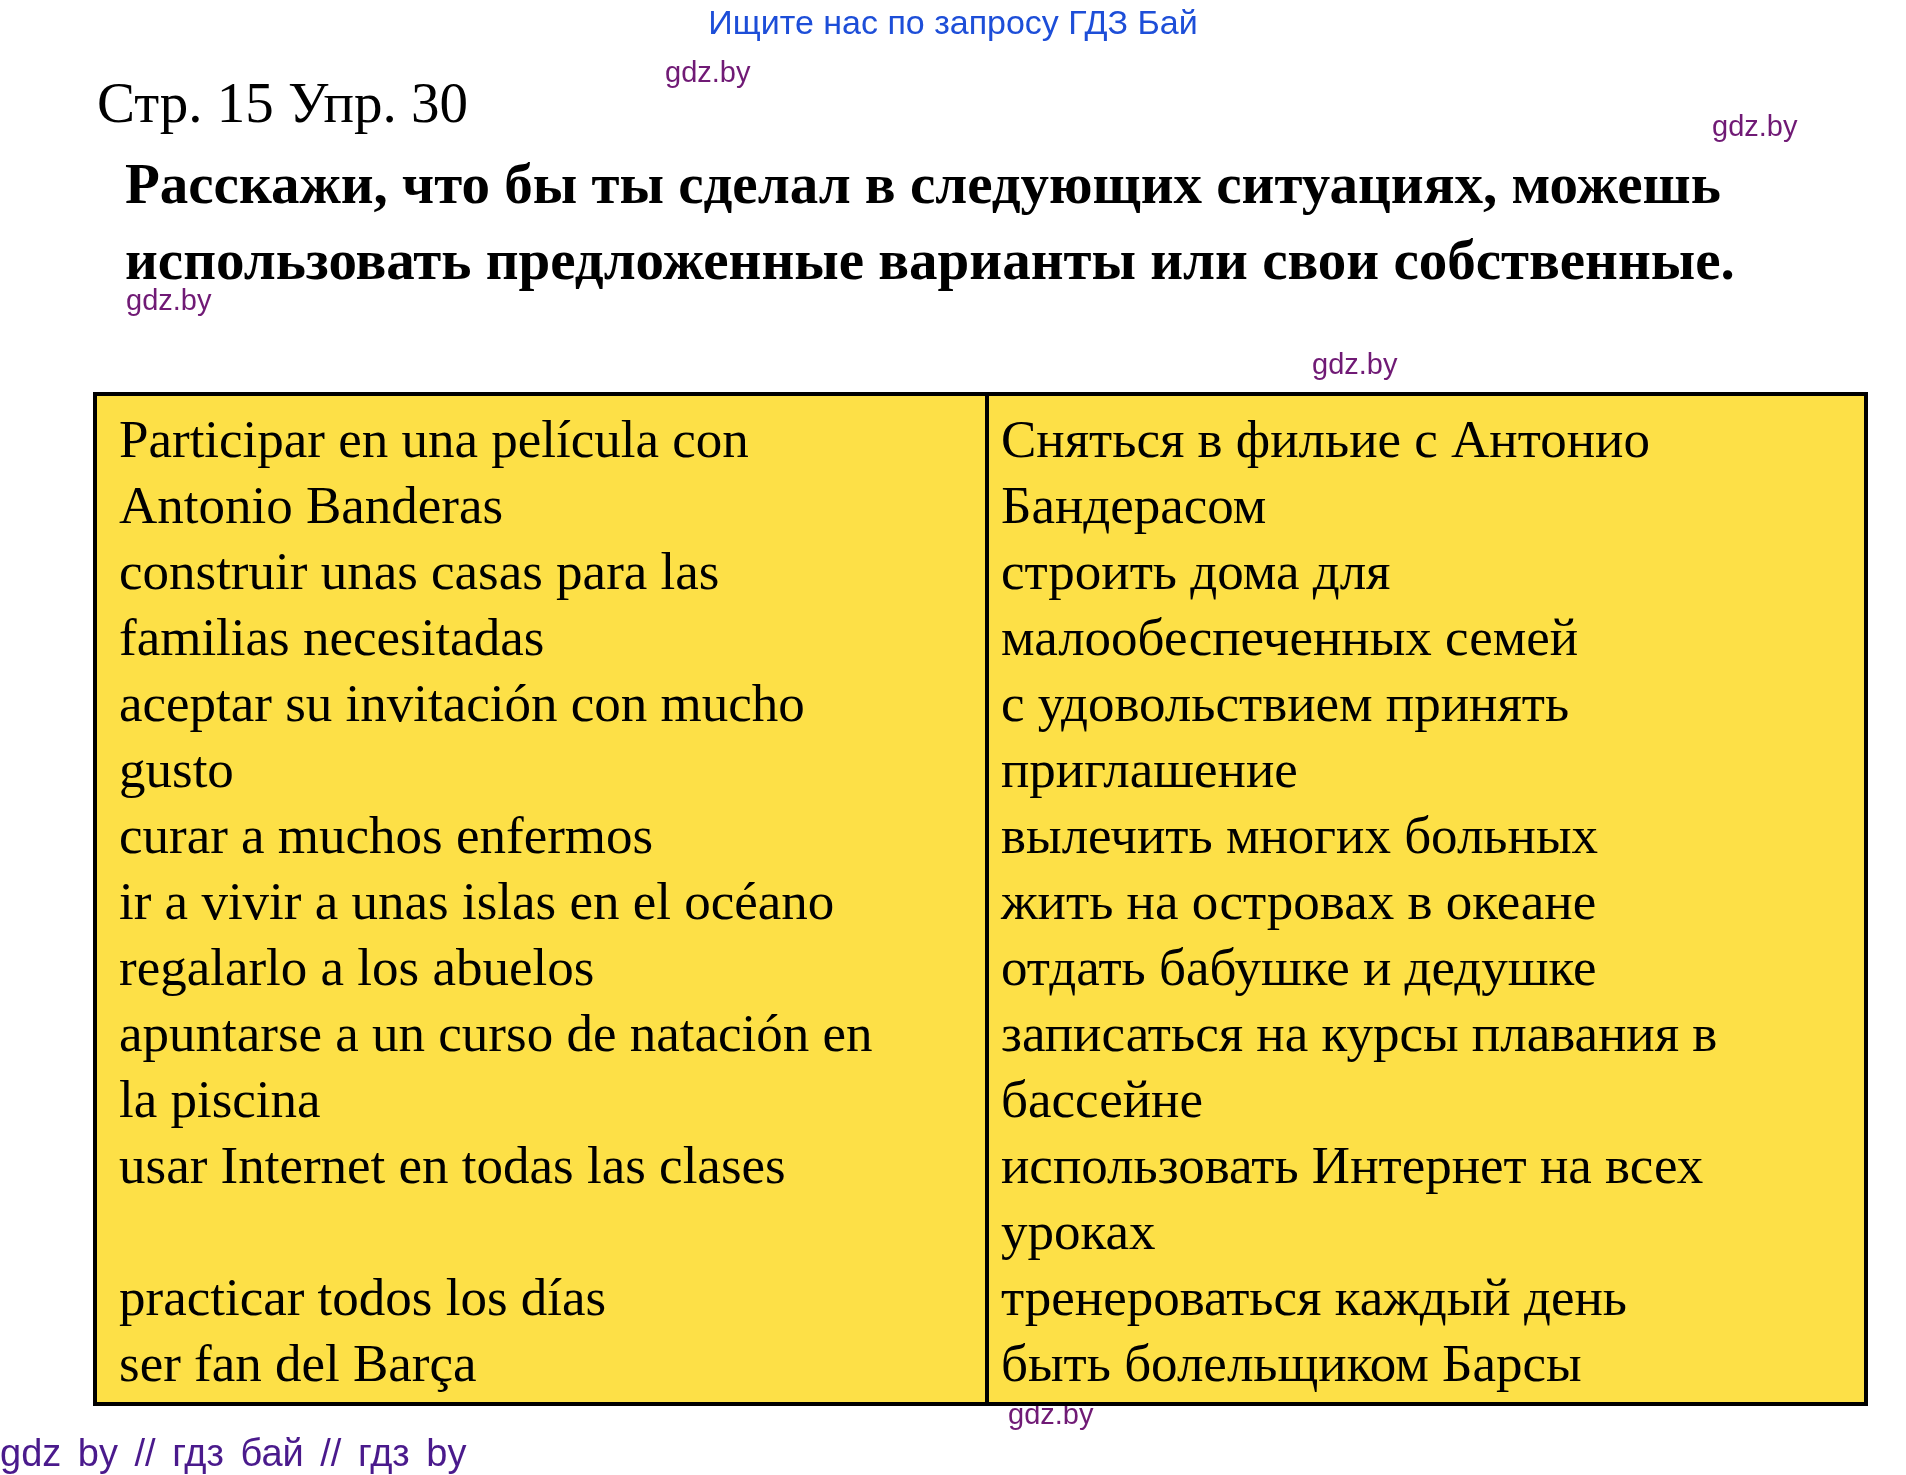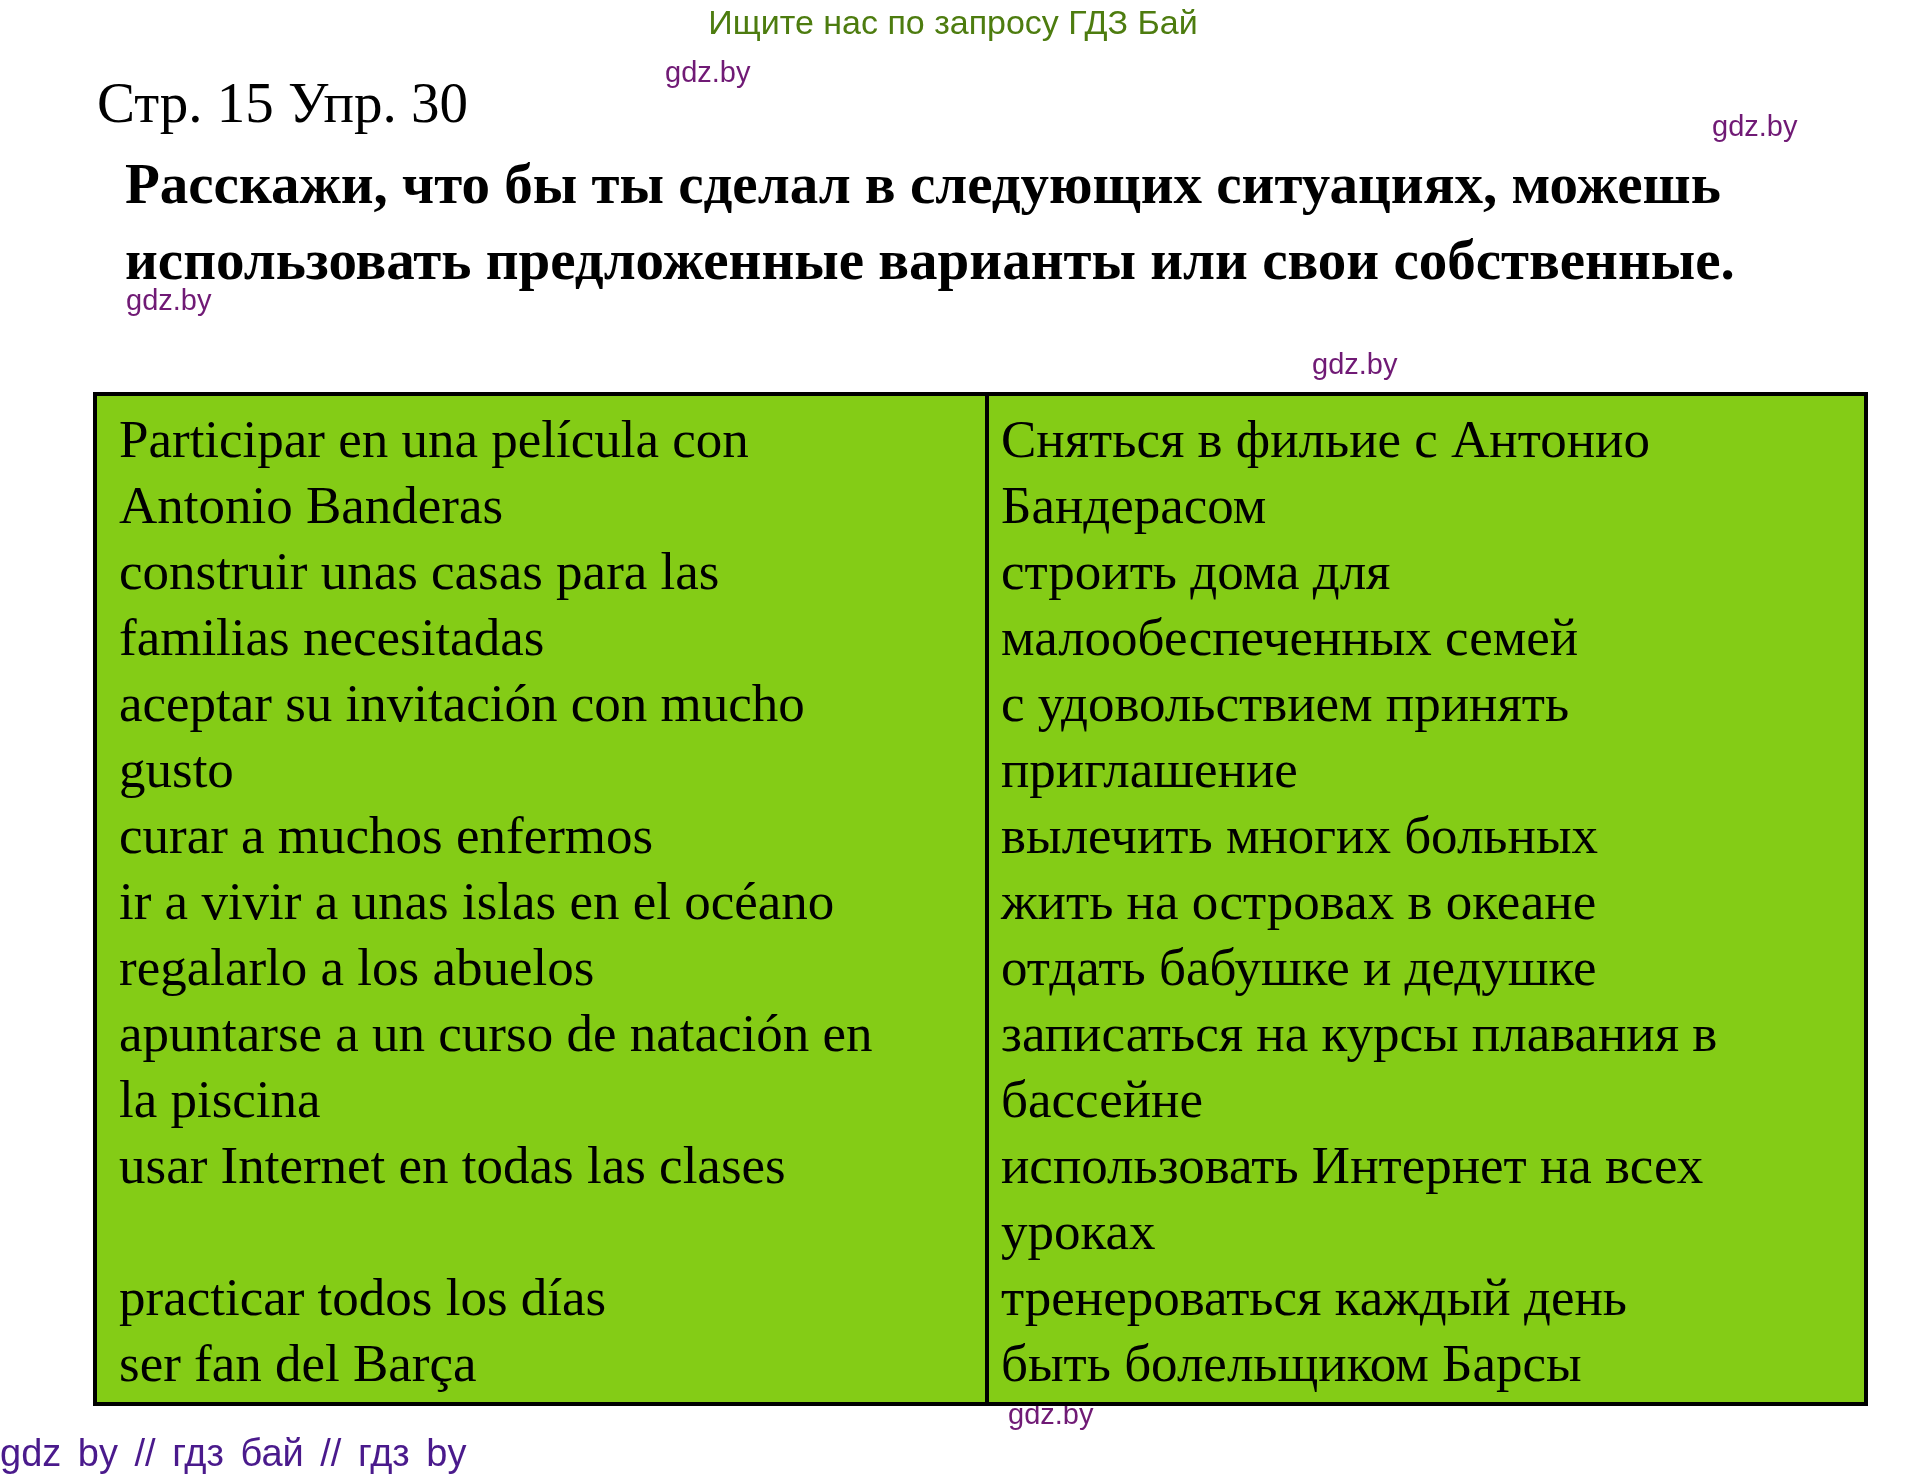--- a/index.html
+++ b/index.html
@@ -9,21 +9,21 @@
     background:#ffffff;
     font-family:"Liberation Serif", serif;
     color:#000;
     overflow:hidden;
   }
   .promo {
     position:absolute; top:3px; left:0; width:100%;
     text-align:center;
     font-family:"Liberation Sans", sans-serif;
     font-size:34px; font-weight:500;
-    color:#4d7c0f;
+    color:#1d4ed8;
   }
   .wm {
     position:absolute;
     font-family:"Liberation Sans", sans-serif;
     font-size:29px;
     color:#701a75;
     white-space:nowrap;
   }
   .page-title {
     position:absolute; left:97px; top:70px;
@@ -36,21 +36,21 @@
     line-height:76px;
     white-space:nowrap;
     margin-left:28px;
   }
   .variants-table {
     position:absolute; left:93px; top:392px;
     width:1775px; height:1014px;
     border:4px solid #000;
     box-sizing:border-box;
     display:flex;
-    background:#84cc16;
+    background:#fde047;
   }
   .col {
     box-sizing:border-box;
     padding:10px 6px 0 22px;
     font-size:53px;
     line-height:66px;
   }
   .col-left {
     width:892px;
     border-right:4px solid #000;

